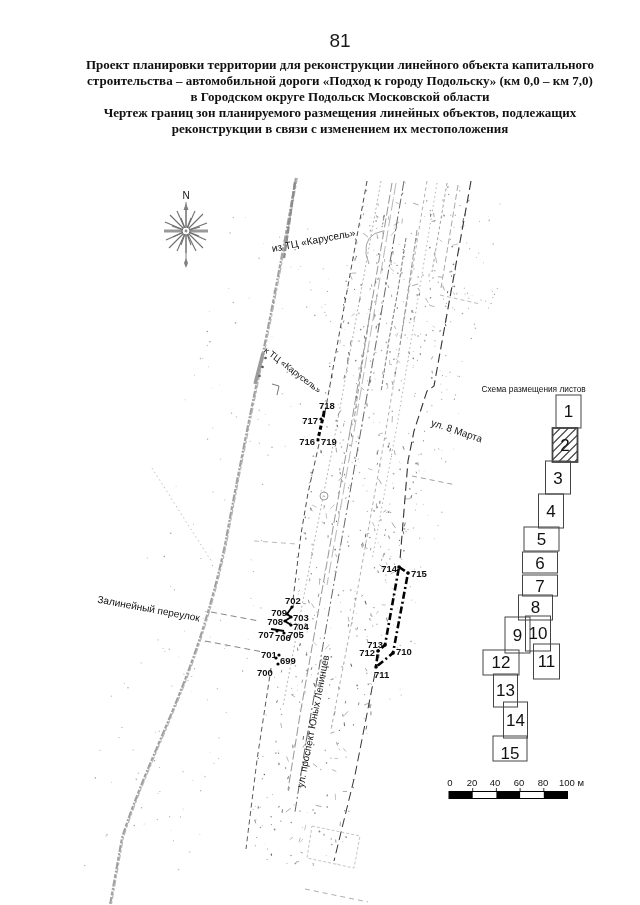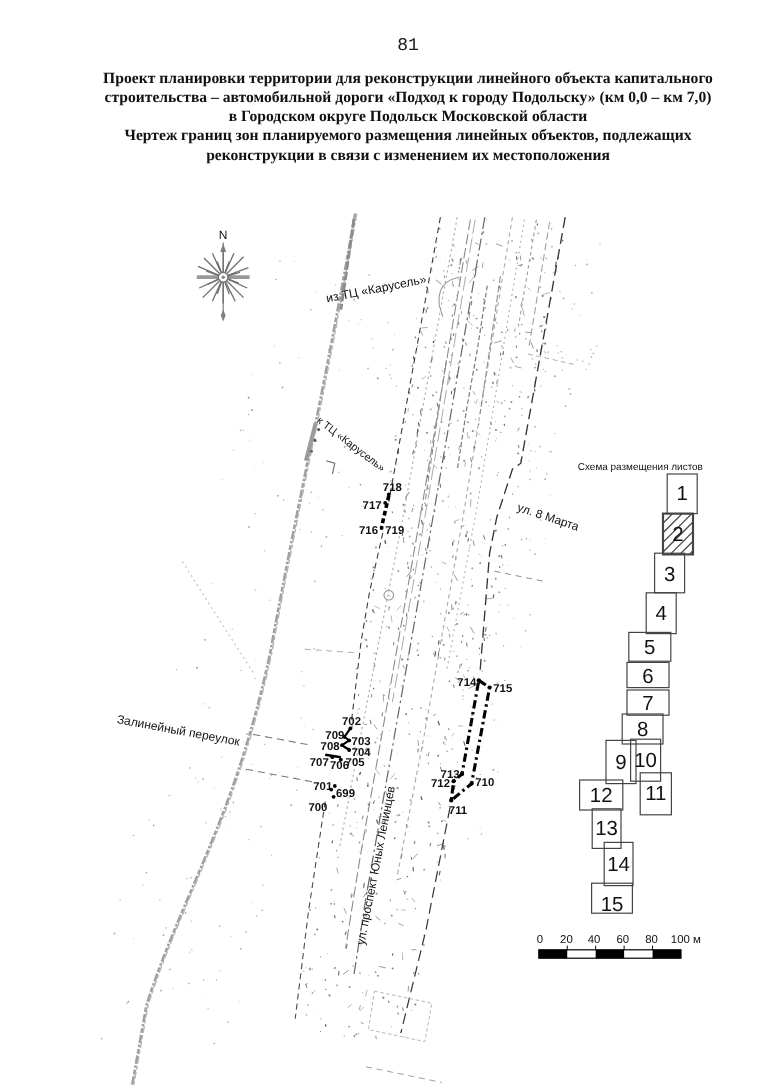--- a/index.html
+++ b/index.html
@@ -1,19 +1,19 @@
 <!DOCTYPE html>
 <html><head>
 <meta charset="utf-8">
 <style>
   html,body{margin:0;padding:0;background:#ffffff;}
   body{width:640px;height:905px;position:relative;overflow:hidden;
        font-family:"Liberation Sans",sans-serif;}
   .pagenum{position:absolute;top:30px;left:40px;width:600px;text-align:center;
-       font-family:Liberation Mono, monospace;font-size:15px;color:#1a1a1a;}
+       font-family:Liberation Sans, sans-serif;font-size:19px;color:#1a1a1a;}
   .title{position:absolute;top:57px;left:30px;width:620px;text-align:center;
        font-family:"Liberation Serif",serif;font-weight:bold;font-size:13px;
        line-height:15.9px;color:#111;}
   svg{position:absolute;top:0;left:0;}
   text{font-family:"Liberation Sans",sans-serif;fill:#111;}
 </style>
 </head>
 <body>
 
 <div class="pagenum">81</div>

